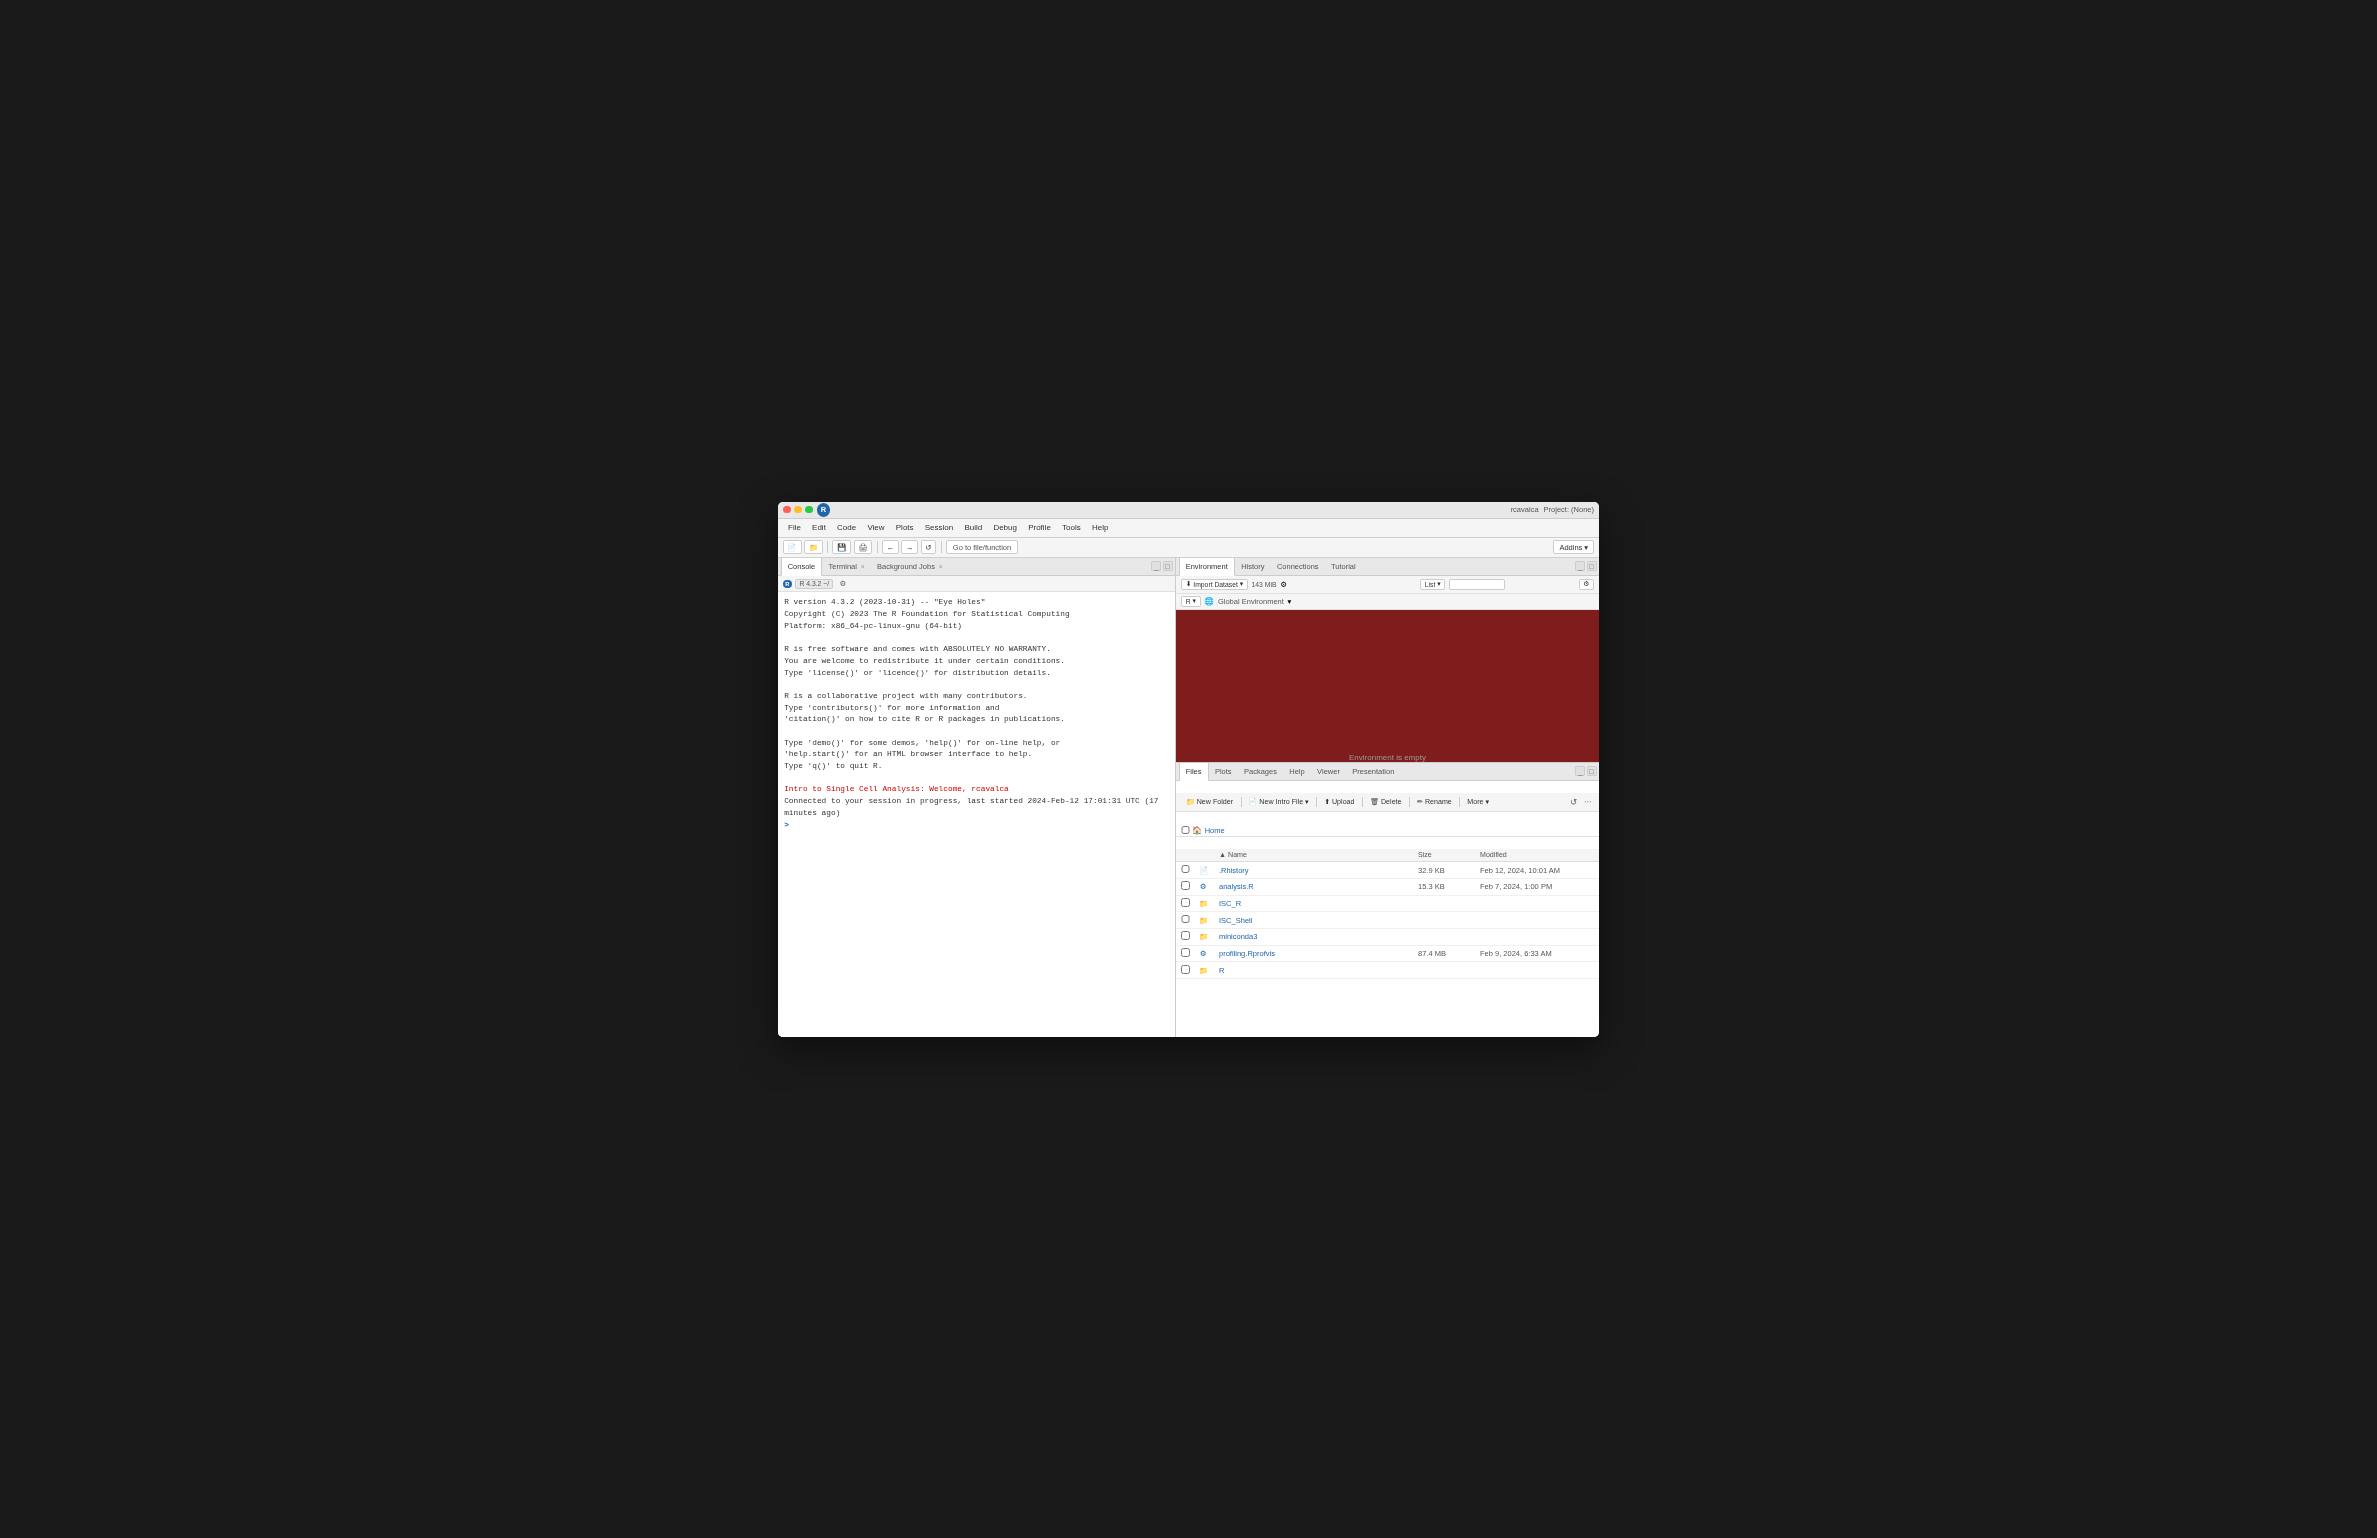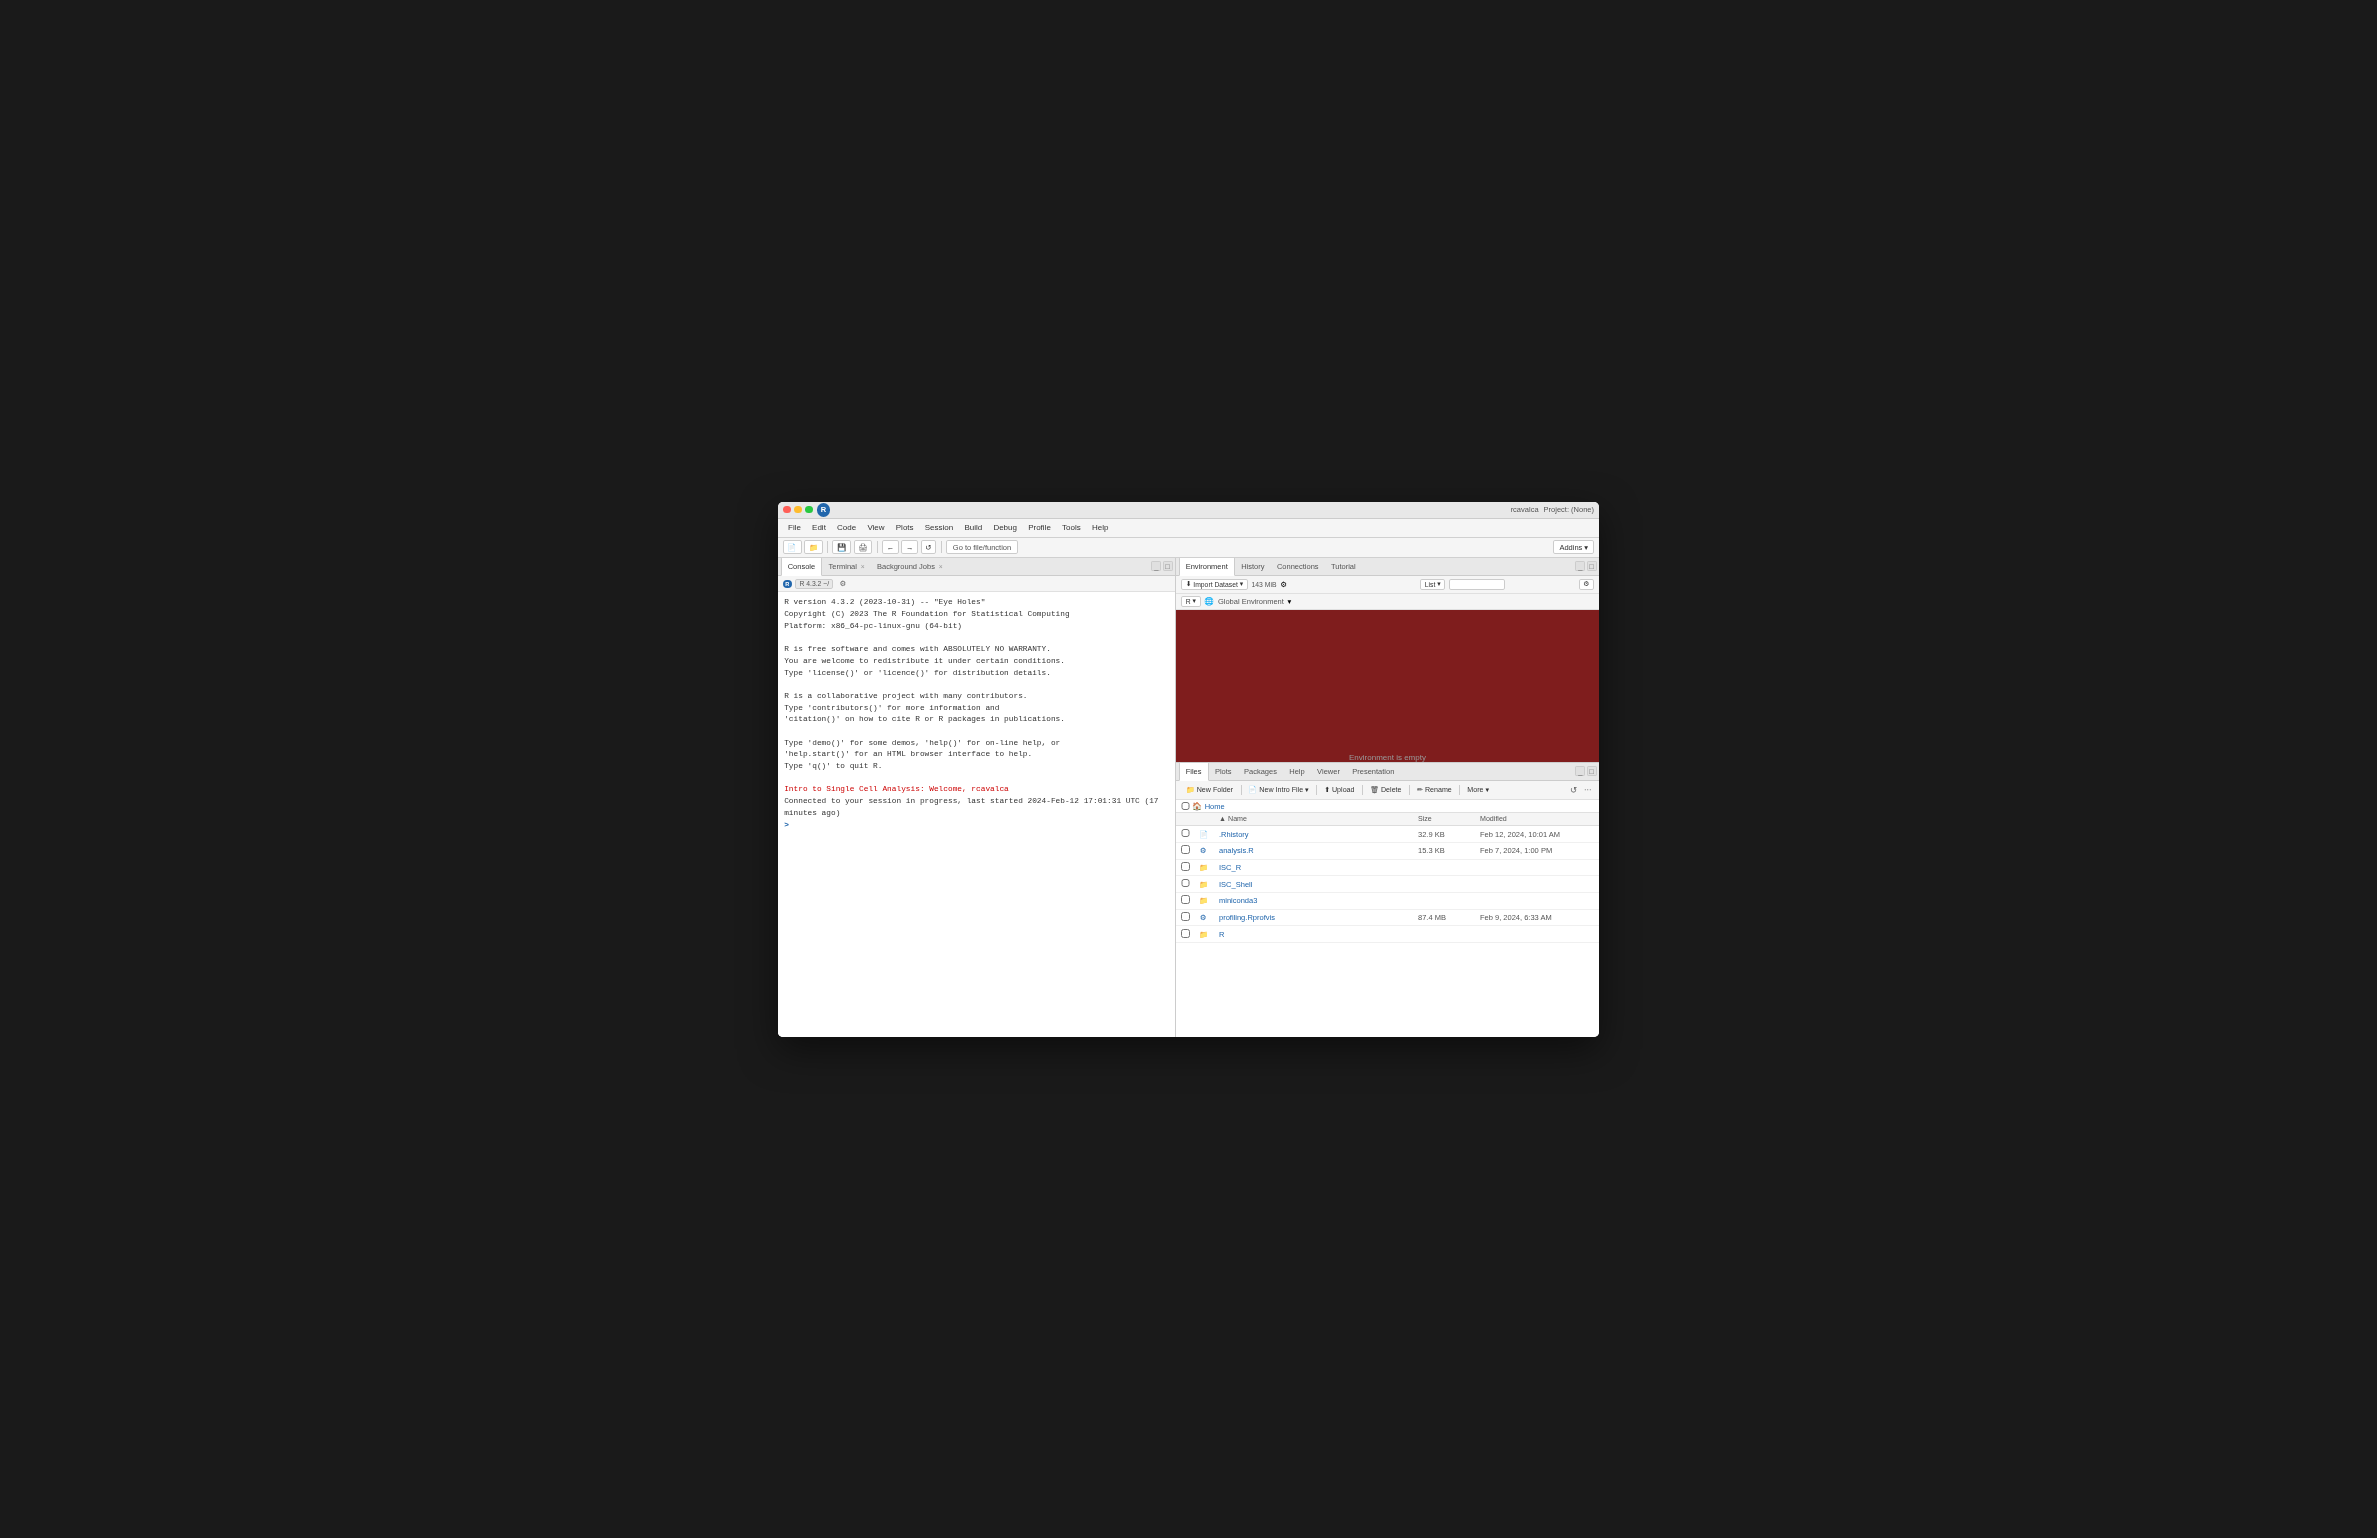--- a/index.html
+++ b/index.html
@@ -227,20 +227,21 @@
       flex-direction: column;
       background: #7f1d1d;
       border-bottom: 0.6px solid #ccc;
     }
     
     .files-panel {
       flex: 1;
       display: flex;
       flex-direction: column;
       background: #fff;
+      gap: 12px;
     }
     .panel-header-row {
       display: flex;
       align-items: center;
       padding: 2.5px 5px;
       background: #f5f5f5;
       border-bottom: 0.6px solid #e0e0e0;
       gap: 3.7px;
       font-size: 7.5px;
       flex-shrink: 0;

